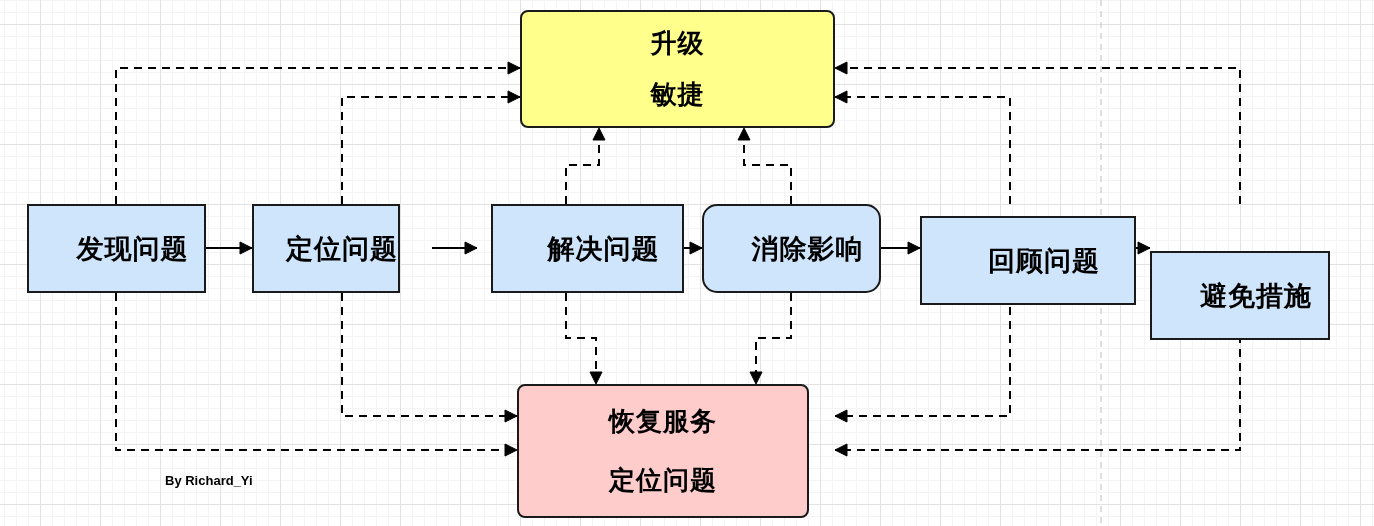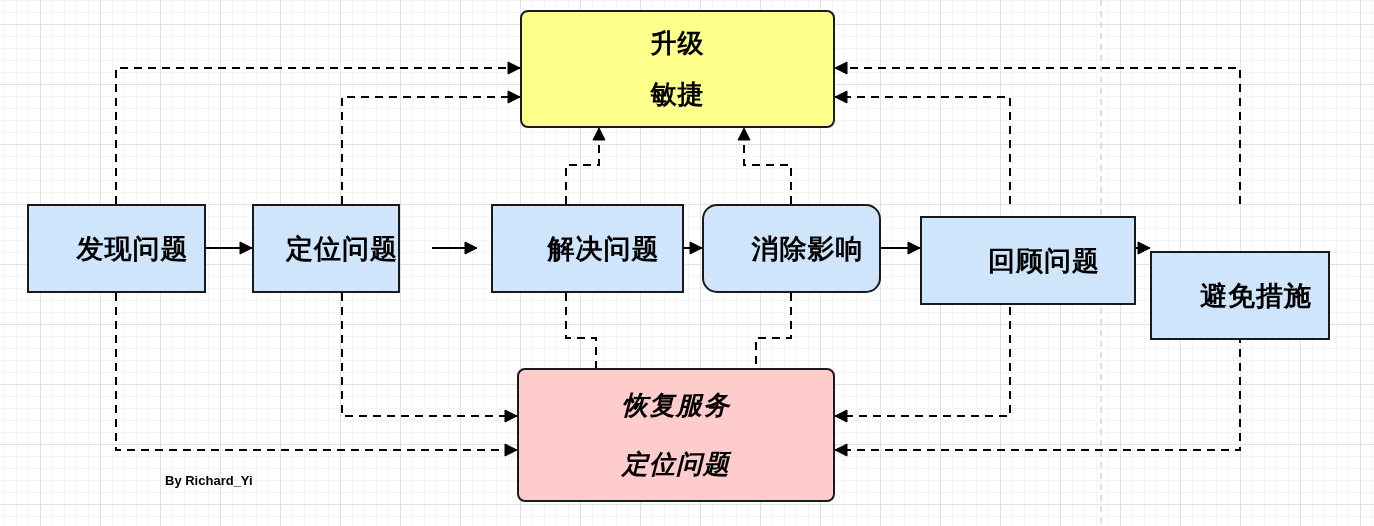--- a/index.html
+++ b/index.html
@@ -96,21 +96,21 @@
       <path d="M1010,293 L1010,416 L835,416" marker-end="url(#arrow)"></path>
       <path d="M1240,293 L1240,450 L835,450" marker-end="url(#arrow)"></path>
     </g>
   </svg>
 
   <div class="bignode yellow" style="left:520px; top:10px; width:315px; height:118px;">
     <div>升级</div>
     <div>敏捷</div>
   </div>
 
-  <div class="bignode pink" style="left:517px; top:368px; width:318px; height:134px;font-style:italic;">
+  <div class="bignode pink" style="left:517px; top:384px; width:292px; height:134px;">
     <div>恢复服务</div>
     <div>定位问题</div>
   </div>
 
   <div class="node" style="left:27px;  top:204px; width:179px; height:89px;">发现问题</div>
   <div class="node" style="left:252px; top:204px; width:148px; height:89px;">定位问题</div>
   <div class="node" style="left:491px; top:204px; width:193px; height:89px;">解决问题</div>
   <div class="node" style="left:702px; top:204px; width:179px; height:89px;border-radius:15px;">消除影响</div>
   <div class="node" style="left:920px; top:216px; width:216px; height:89px;">回顾问题</div>
   <div class="node" style="left:1150px; top:204px; width:180px; height:89px;margin-top:47px;">避免措施</div>

